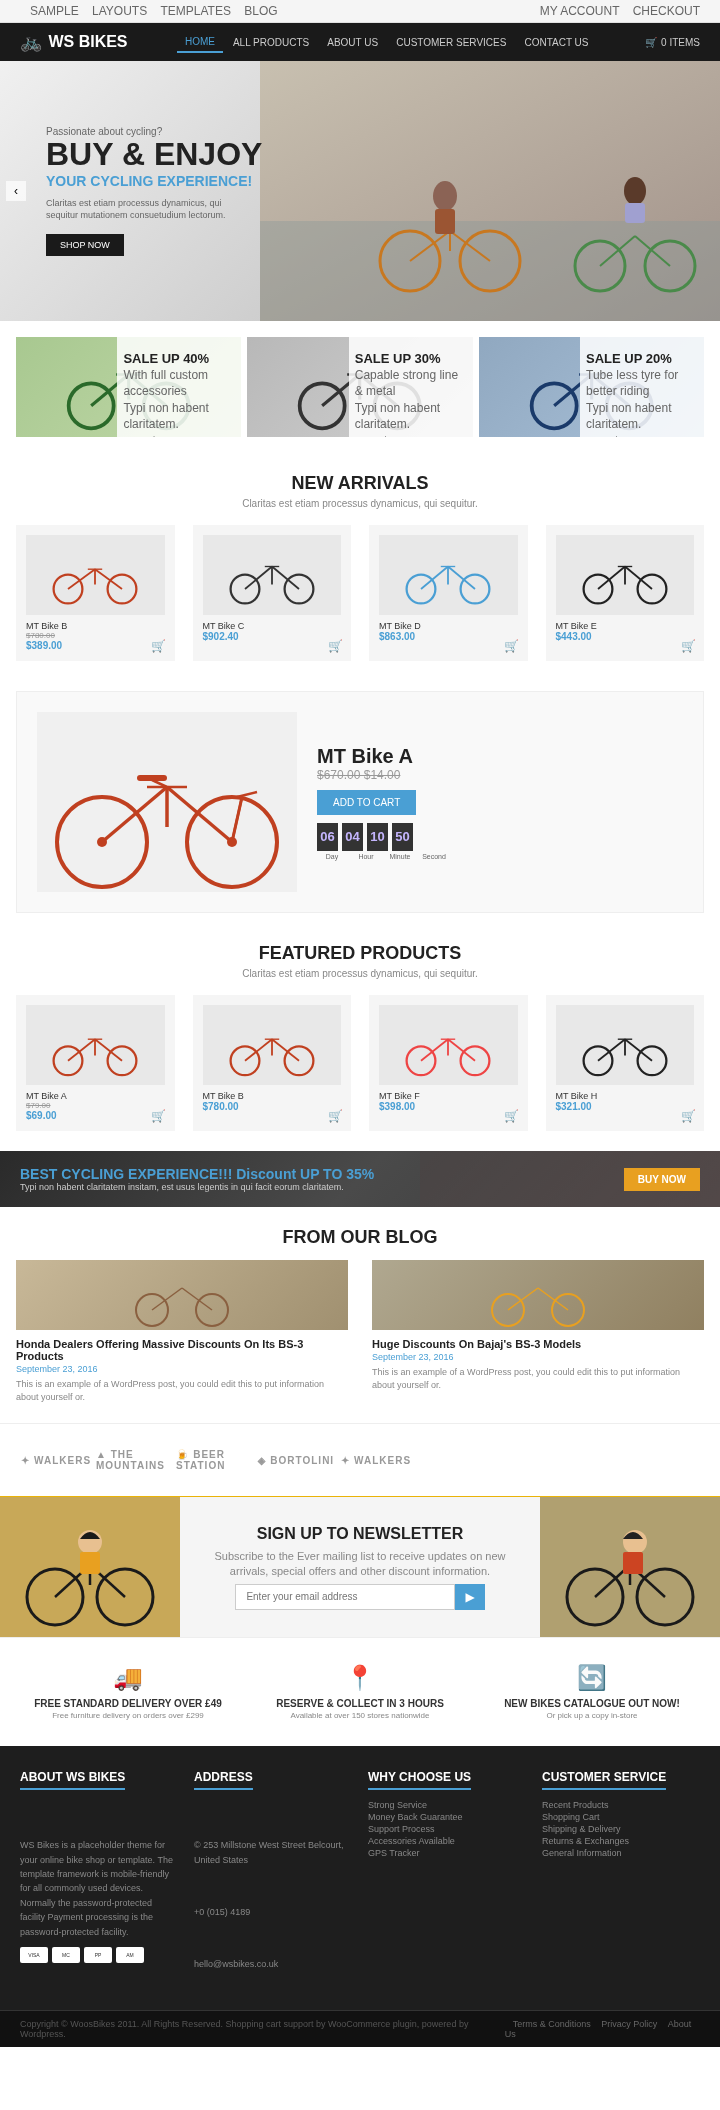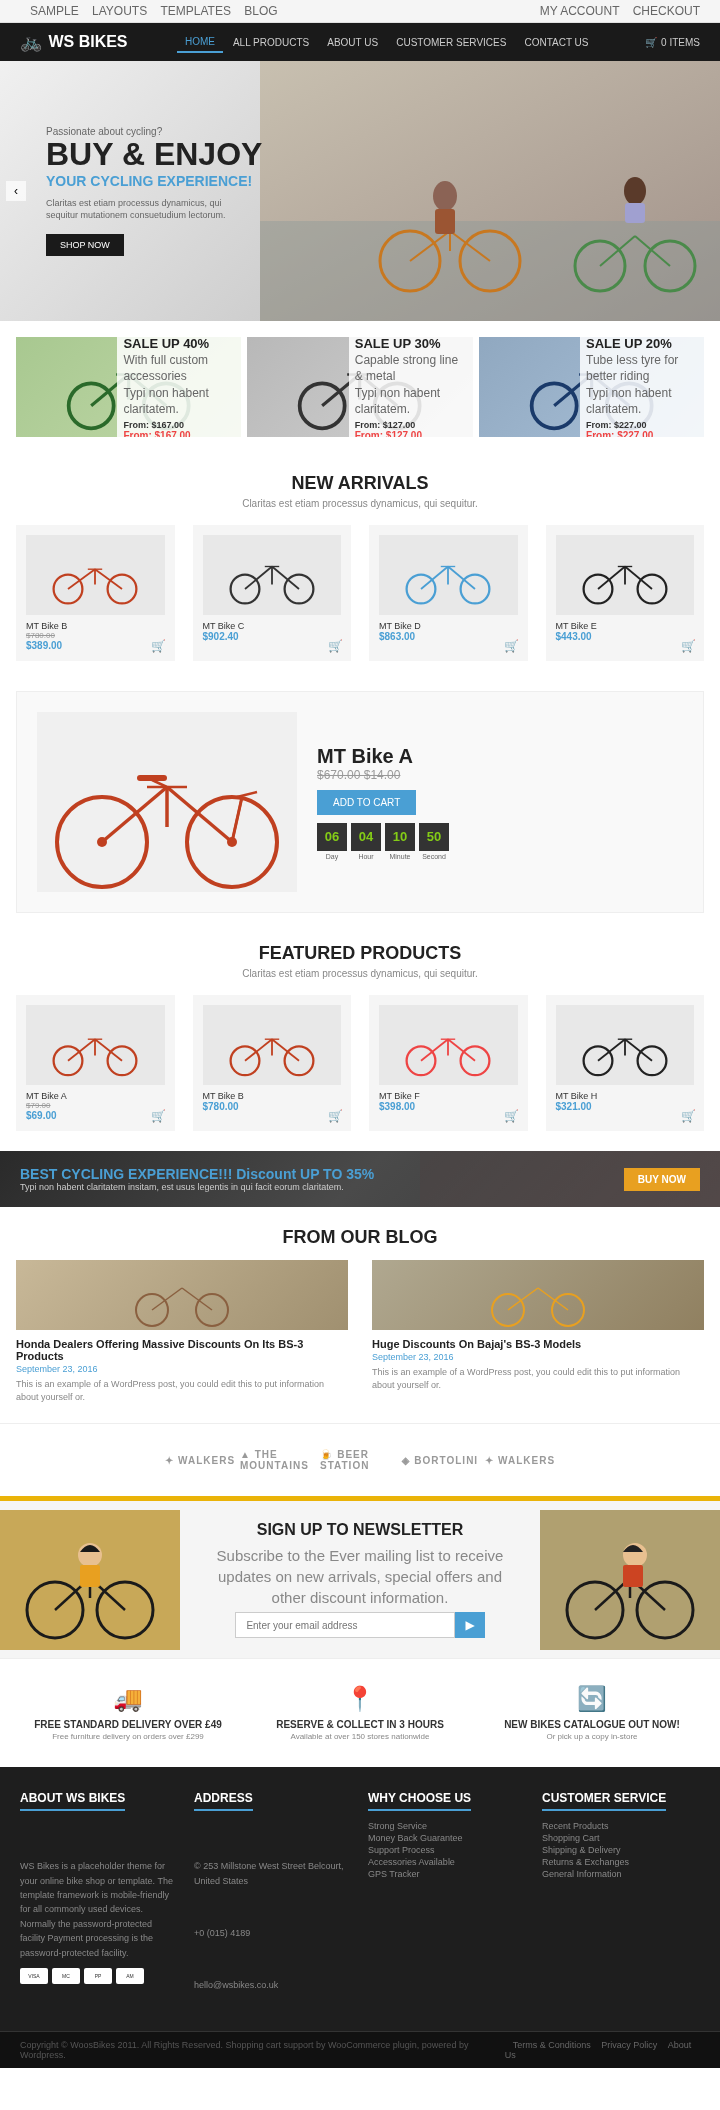--- a/index.html
+++ b/index.html
@@ -26,21 +26,21 @@
     .hero-subtitle { font-size: 14px; color: #4a9fd4; font-weight: bold; margin-bottom: 8px; }
     .hero-desc { font-size: 9px; color: #666; max-width: 200px; margin-bottom: 12px; line-height: 1.4; }
     .hero-btn { background: #1a1a1a; color: #fff; border: none; padding: 6px 14px; font-size: 9px; cursor: pointer; text-transform: uppercase; }
     .hero-images { position: absolute; right: -20px; top: 0; height: 100%; width: 480px; overflow: hidden; }
     .hero-arrow { position: absolute; left: 6px; top: 50%; transform: translateY(-50%); background: rgba(255,255,255,0.7); border: none; width: 20px; height: 20px; cursor: pointer; font-size: 12px; }
 
     
     .sale-section { display: flex; gap: 6px; padding: 16px 16px; }
     .sale-card { flex: 1; position: relative; height: 100px; overflow: hidden; background: #e8e8e8; }
     .sale-card-img { width: 100%; height: 100%; background: linear-gradient(135deg, #d0c8b8 0%, #b8b0a0 100%); display: flex; align-items: center; justify-content: center; }
-    .sale-overlay { position: absolute; top: 0; right: 0; bottom: 0; width: 55%; background: rgba(255,255,255,0.85); padding: 0 6px; }
+    .sale-overlay { position: absolute; top: 0; right: 0; bottom: 0; width: 55%; background: rgba(255,255,255,0.85); padding: 15px 6px; }
     .sale-title { font-size: 13px; font-weight: 900; color: #222; line-height: 1.1; }
     .sale-desc { font-size: 12px; color: #666; margin: 2px 0; line-height: 1.3; }
     .sale-price { font-size: 9px; color: #333; font-weight: bold; }
     .sale-price-current { font-size: 10px; color: #e44; font-weight: bold; }
 
     
     .section { padding: 20px 16px; }
     .section-title { text-align: center; font-size: 18px; font-weight: 700; color: #222; margin-bottom: 4px; }
     .section-desc { text-align: center; font-size: 10px; color: #888; margin-bottom: 16px; }
     .products-grid { display: flex; gap: 18px; }
@@ -52,21 +52,21 @@
     .cart-icon { position: absolute; bottom: 8px; right: 8px; font-size: 12px; color: #999; cursor: pointer; }
 
     
     .featured-single { margin: 10px 16px; background: #f9f9f9; display: flex; align-items: center; padding: 20px; gap: 20px; border: 1px solid #eee; }
     .featured-single-img { width: 260px; height: 180px; background: #f0f0f0; display: flex; align-items: center; justify-content: center; flex-shrink: 0; }
     .featured-single-info { flex: 1; }
     .fs-name { font-size: 20px; font-weight: 700; color: #222; }
     .fs-price-old { font-size: 12px; color: #999; text-decoration: line-through; }
     .fs-btn { background: #4a9fd4; color: #fff; border: none; padding: 7px 16px; font-size: 10px; text-transform: uppercase; cursor: pointer; margin: 8px 0; display: block; }
     .countdown { display: flex; gap: 4px; margin-top: 8px; }
-    .countdown-box { background: #333; color: #84cc16; width: 30px; height: 28px; display: flex; align-items: center; justify-content: center; font-size: 13px; font-weight: bold; }
+    .countdown-box { background: #333; color: #c4b5fd; width: 21px; height: 28px; display: flex; align-items: center; justify-content: center; font-size: 13px; font-weight: bold; }
     .countdown-labels { display: flex; gap: 4px; margin-top: 2px; }
     .countdown-label { width: 30px; text-align: center; font-size: 7px; color: #666; }
 
     
     .featured-section { padding: 20px 16px; }
 
     
     .banner-cta { margin: 0 0; position: relative; background: linear-gradient(135deg, #2a2a2a 0%, #4a4a4a 50%, #3a3a3a 100%); height: 56px; display: flex; align-items: center; overflow: hidden; }
     .banner-cta-content { padding: 0 20px; z-index: 2; }
     .banner-cta-title { font-size: 14px; font-weight: 700; color: #4a9fd4; }
@@ -76,31 +76,31 @@
     
     .blog-section { padding: 20px 16px; }
     .blog-grid { display: flex; gap: 24px; }
     .blog-card { flex: 1; }
     .blog-img { width: 100%; height: 70px; background: linear-gradient(135deg, #c8b898 0%, #a89878 100%); margin-bottom: 8px; }
     .blog-title { font-size: 11px; font-weight: 700; color: #222; margin-bottom: 2px; }
     .blog-date { font-size: 9px; color: #4a9fd4; margin-bottom: 4px; }
     .blog-text { font-size: 9px; color: #888; line-height: 1.4; }
 
     
-    .partners { display: flex; justify-content: center; padding: 16px; border-top: 1px solid #eee; border-bottom: 5px solid #eab308; }
+    .partners { display: flex; justify-content: flex-start; padding: 16px; border-top: 1px solid #eee; border-bottom: 1px solid #eab308; }
     .partner-logo { width: 80px; height: 40px; display: flex; align-items: center; justify-content: center; }
     .partner-text { font-size: 10px; color: #999; font-weight: bold; text-transform: uppercase; letter-spacing: 1px; }
 
     
     .newsletter { background: #f5f5f5; position: relative; overflow: hidden; }
     .newsletter-inner { display: flex; align-items: center; }
     .newsletter-left-bike { width: 180px; height: 140px; background: linear-gradient(135deg, #c8b890 0%, #a89870 100%); flex-shrink: 0; }
     .newsletter-content { flex: 1; text-align: center; padding: 20px; }
     .newsletter-title { font-size: 16px; font-weight: 700; color: #222; margin-bottom: 6px; }
-    .newsletter-desc { font-size: 15px; color: #888; margin-bottom: 4px; line-height: 1.4; }
+    .newsletter-desc { font-size: 11px; color: #888; margin-bottom: 4px; line-height: 1.4; }
     .newsletter-form { display: flex; justify-content: center; }
     .newsletter-input { border: 1px solid #ccc; padding: 6px 10px; font-size: 10px; width: 220px; outline: none; }
     .newsletter-submit { background: #4a9fd4; color: #fff; border: none; padding: 6px 10px; cursor: pointer; font-size: 12px; }
     .newsletter-right-bike { width: 180px; height: 140px; background: linear-gradient(135deg, #a89870 0%, #c8b890 100%); flex-shrink: 0; }
 
     
     .features-row { display: flex; padding: 16px; gap: 8px; border-top: 1px solid #eee; }
     .feature-item { flex: 1; text-align: center; padding: 10px; }
     .feature-icon { font-size: 24px; color: #ccc; margin-bottom: 6px; }
     .feature-title { font-size: 10px; font-weight: 700; color: #333; text-transform: uppercase; margin-bottom: 2px; }

